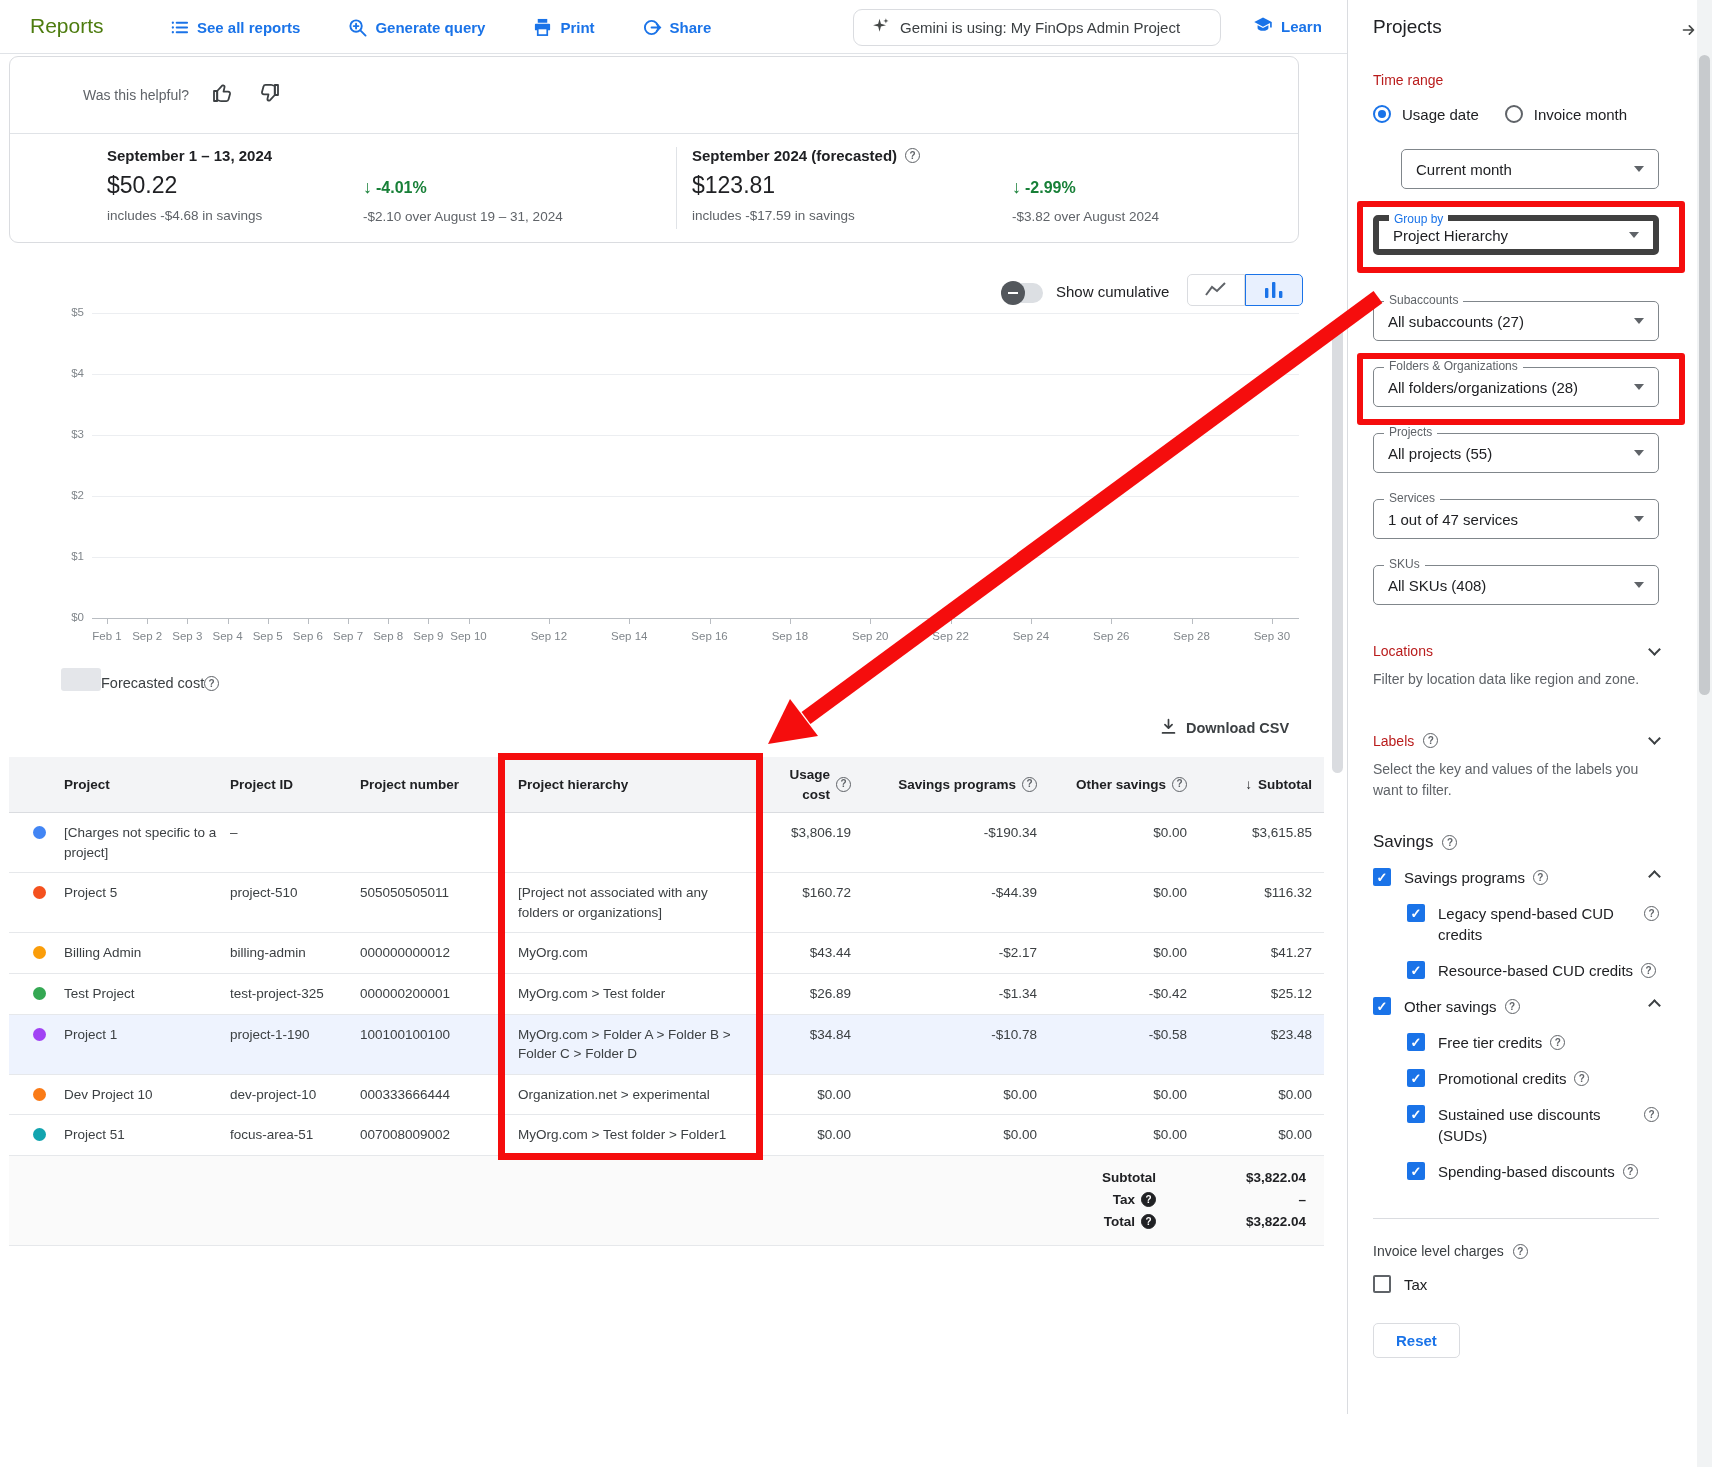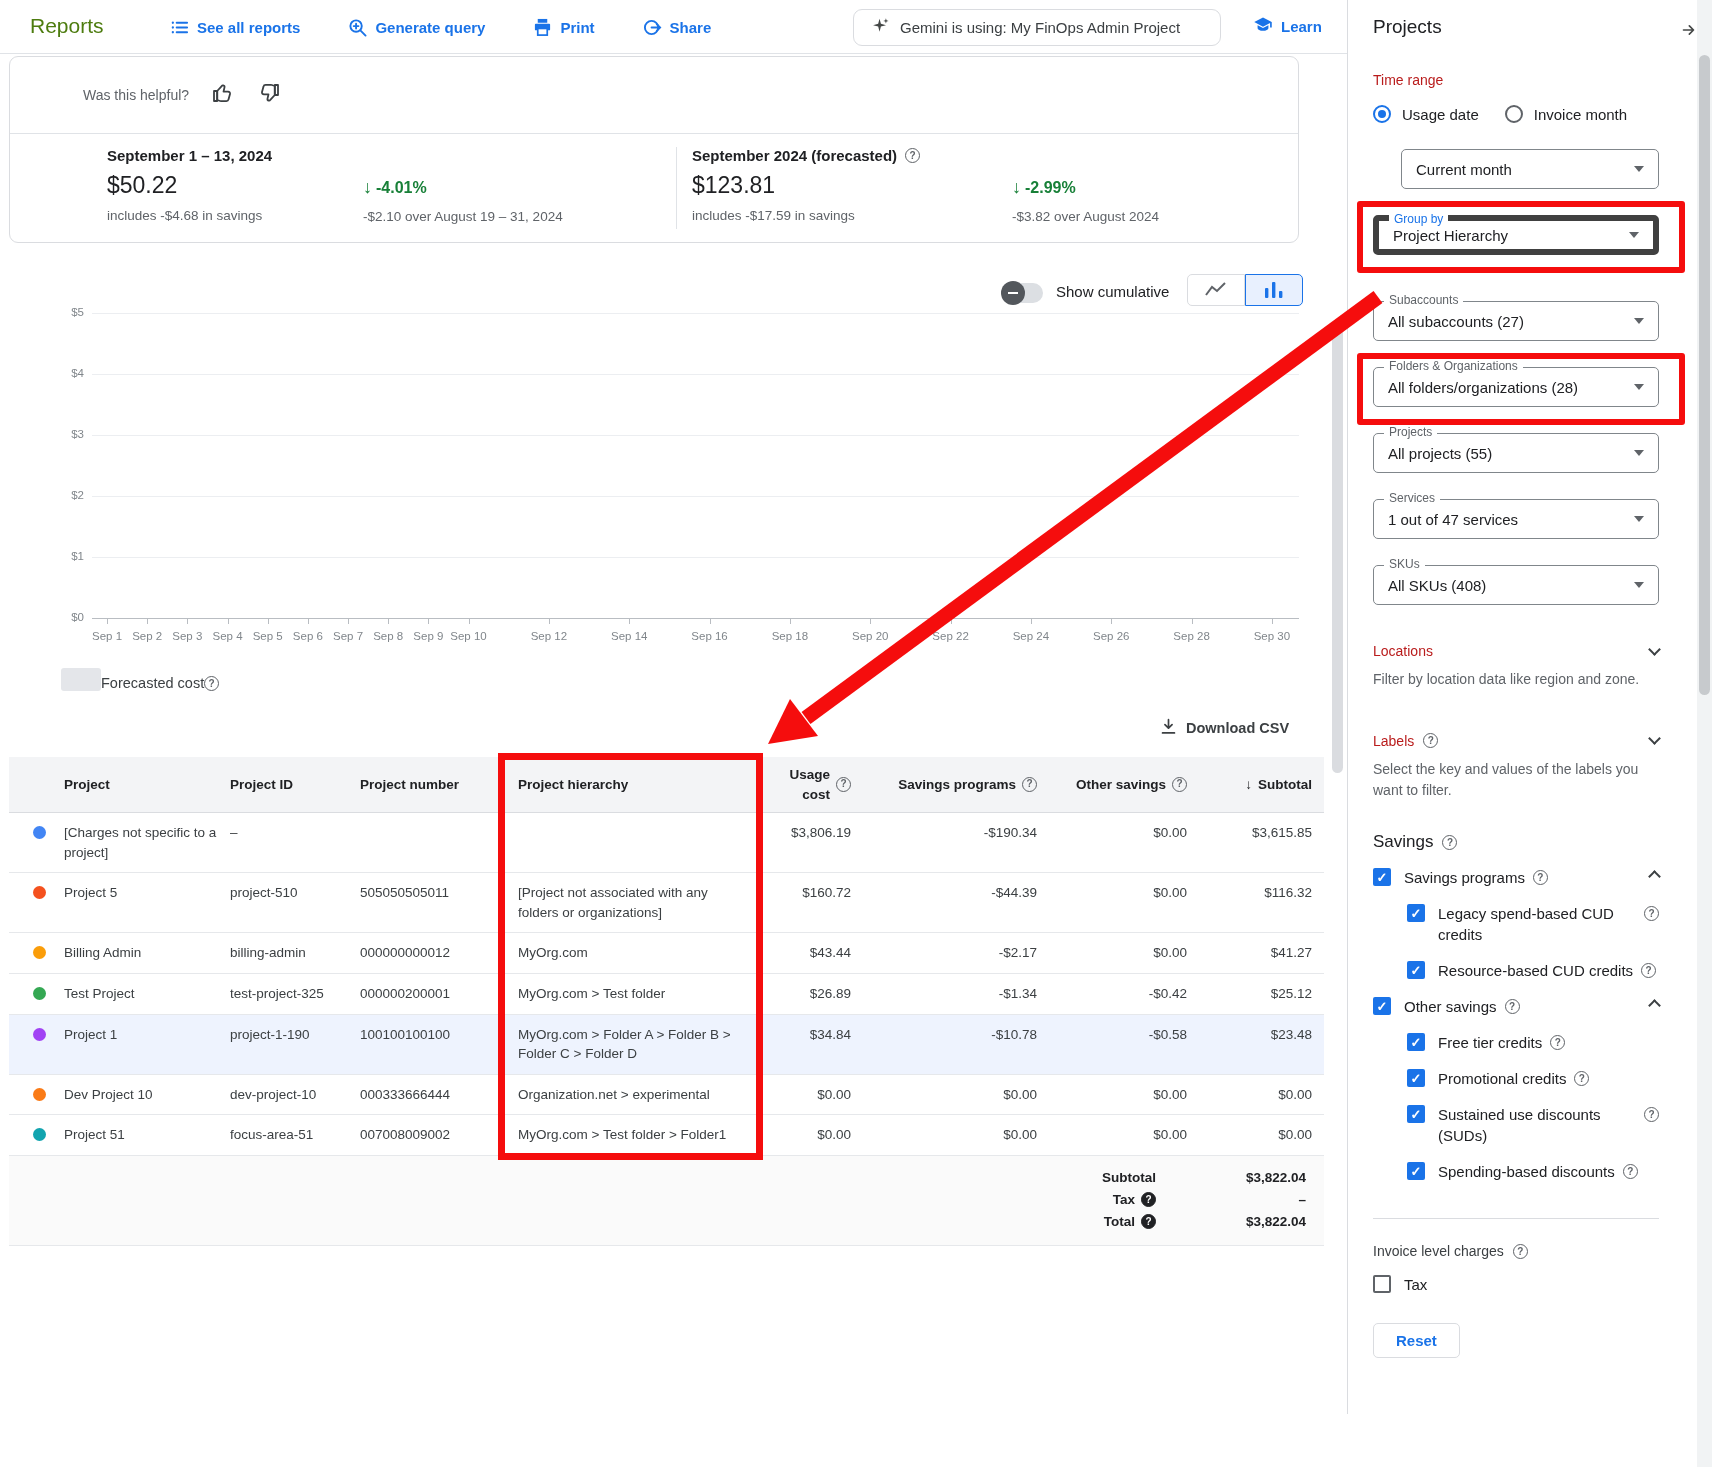--- a/index.html
+++ b/index.html
@@ -297,21 +297,21 @@
       <div class="bar" style="left: 937.57px; top: 355.7px; height: 262.3px;"></div>
       <div class="bar" style="left: 977.74px; top: 370.95px; height: 247px;"></div>
       <div class="bar" style="left: 1017.91px; top: 374px; height: 244px;"></div>
       <div class="bar" style="left: 1058.08px; top: 377.05px; height: 241px;"></div>
       <div class="bar" style="left: 1098.25px; top: 377.05px; height: 241px;"></div>
       <div class="bar" style="left: 1138.42px; top: 377.05px; height: 241px;"></div>
       <div class="bar" style="left: 1178.59px; top: 377.05px; height: 241px;"></div>
       <div class="bar" style="left: 1218.76px; top: 377.05px; height: 241px;"></div>
       <div class="bar" style="left: 1258.93px; top: 377.05px; height: 241px;"></div>
       <div class="xtick" style="left: 107px; top: 619px;"></div>
-      <div class="xlab" style="left: 107px; top: 630px;">Sep 1</div>
+      <div class="xlab" style="left: 107px; top: 630px;">Feb 1</div>
       <div class="xtick" style="left: 147.17px; top: 619px;"></div>
       <div class="xlab" style="left: 147.17px; top: 630px;">Sep 2</div>
       <div class="xtick" style="left: 187.34px; top: 619px;"></div>
       <div class="xlab" style="left: 187.34px; top: 630px;">Sep 3</div>
       <div class="xtick" style="left: 227.51px; top: 619px;"></div>
       <div class="xlab" style="left: 227.51px; top: 630px;">Sep 4</div>
       <div class="xtick" style="left: 267.68px; top: 619px;"></div>
       <div class="xlab" style="left: 267.68px; top: 630px;">Sep 5</div>
       <div class="xtick" style="left: 307.85px; top: 619px;"></div>
       <div class="xlab" style="left: 307.85px; top: 630px;">Sep 6</div>

